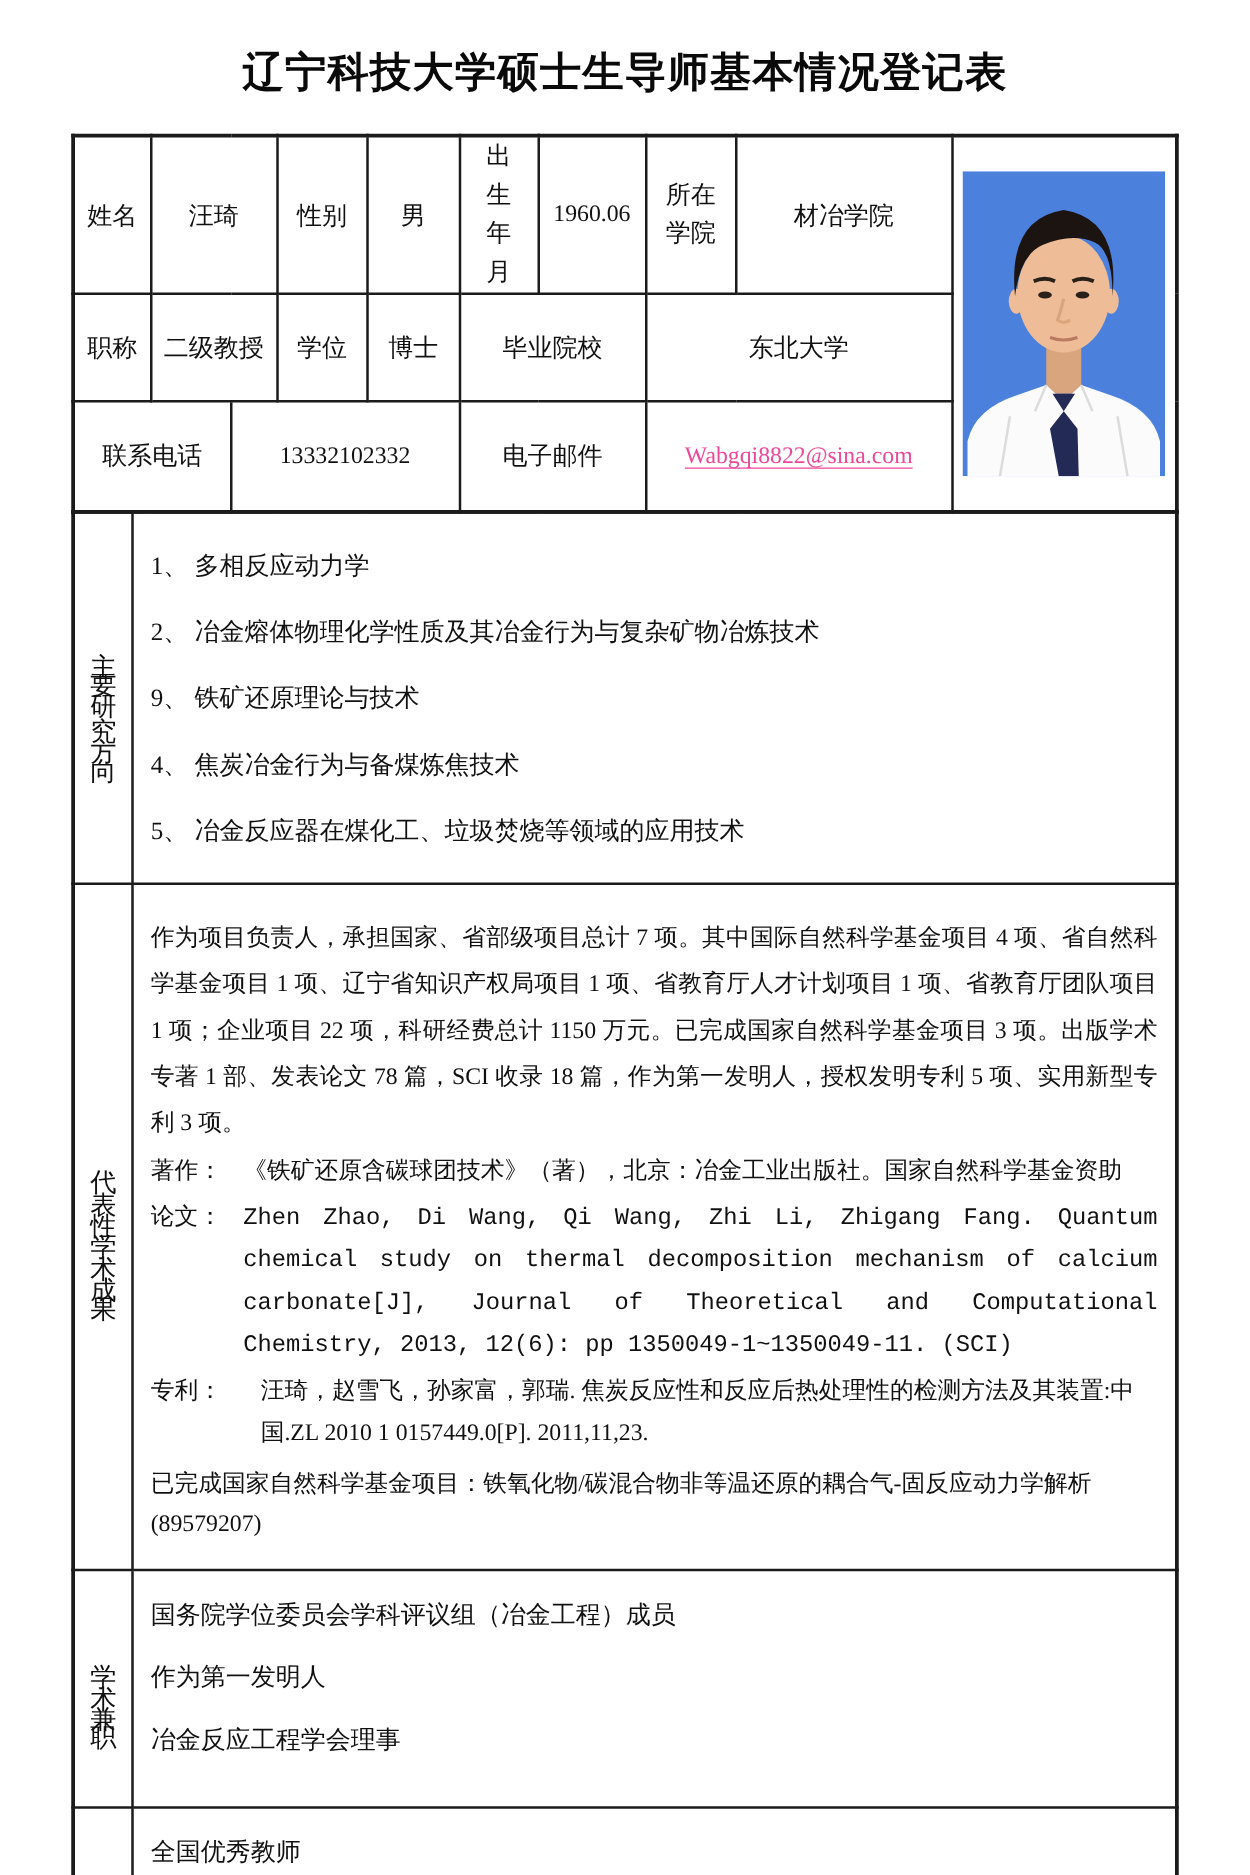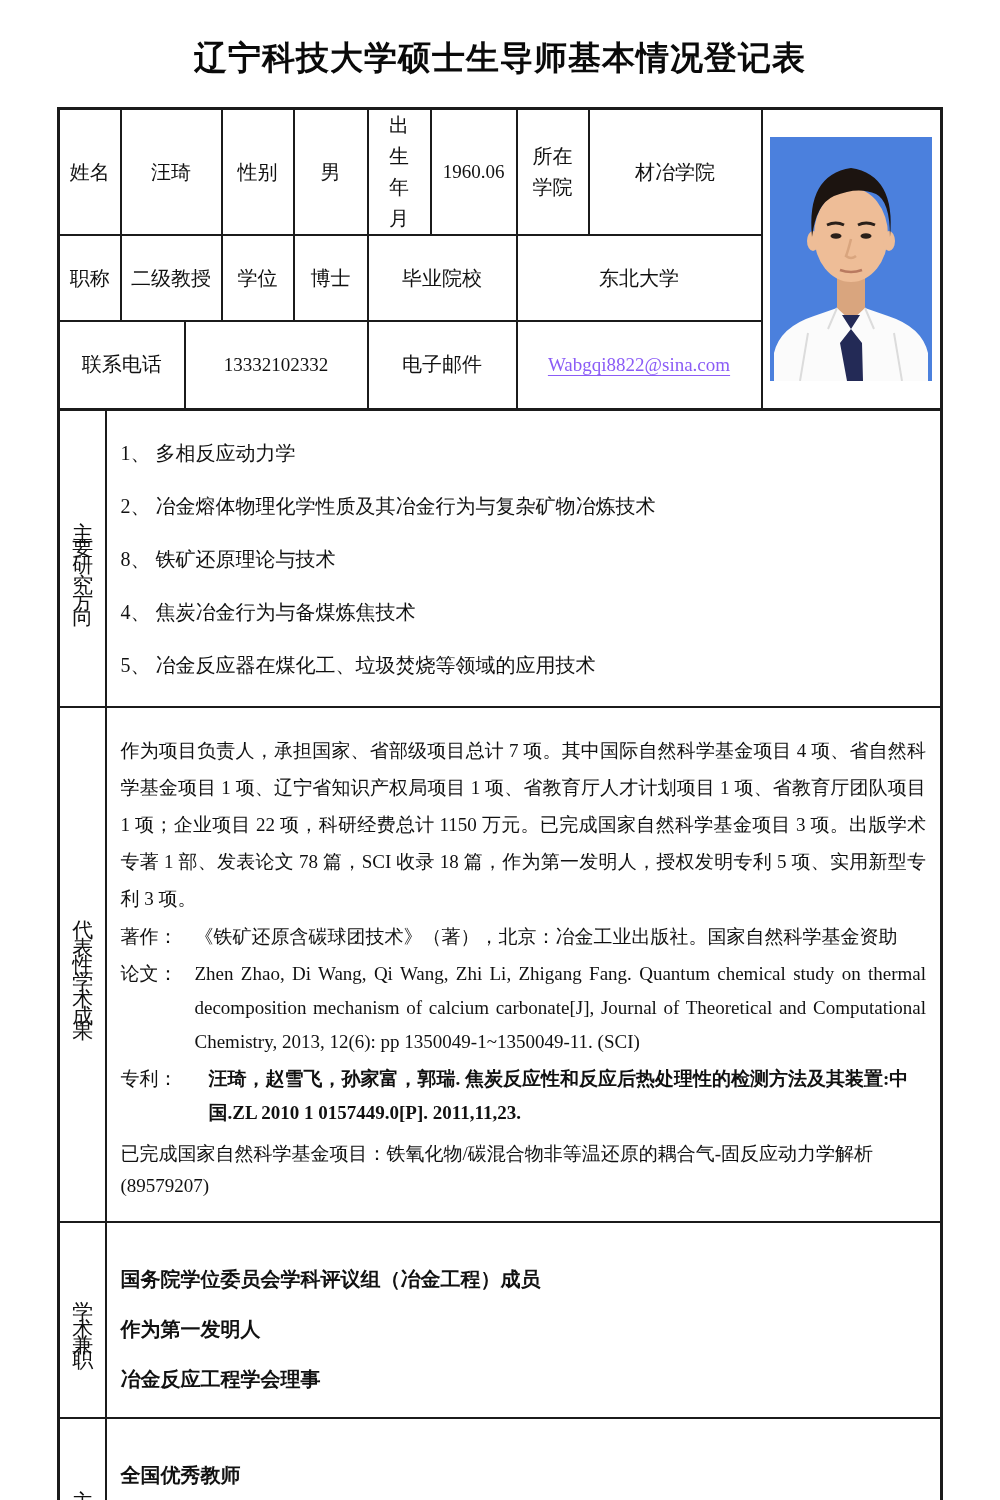--- a/index.html
+++ b/index.html
@@ -24,21 +24,21 @@
   table.info-table { border: 3px solid #1b1b1b; }
   table.sections-table { border: 3px solid #1b1b1b; margin-top: -3px; }
   td { border: 2px solid #1b1b1b; padding: 2px; overflow: hidden; }
   .c { text-align: center; vertical-align: middle; font-size: 20px; }
   .wrap2 { padding: 0 11px; line-height: 1.55; word-break: break-all; margin-top: 17px; }
   .latin { font-size: 19px; }
   .email-value {
     text-decoration: underline;
     text-underline-offset: 4px;
     font-size: 19px;
-    color: #8b5cf6;
+    color: #ec4899;
     cursor: pointer;
   }
   .photo-cell { padding: 0; vertical-align: middle; }
   .photo-frame { width: 100%; height: 100%; padding: 7px 7px; background: #fff; }
   .photo-frame svg { display: block; width: 162px; height: 244px; margin: 0 auto; }
 
   .vlabel-cell { text-align: center; vertical-align: middle; padding: 0; }
   .vlabel {
     writing-mode: vertical-lr;
     text-orientation: upright;
@@ -52,25 +52,25 @@
 
   .research-list { padding-top: 30px; }
   .research-item { font-size: 20px; margin: 0 0 29px 0; line-height: 1.2; }
 
   .ach-content { padding-top: 24px; font-size: 19px; }
   .ach-summary { text-align: justify; line-height: 37px; margin: 0; }
   .ach-row { display: flex; margin-top: 3px; }
   .ach-label { width: 74px; flex-shrink: 0; line-height: 34px; }
   .ach-text { flex: 1; line-height: 34px; }
   .ach-text.justify { text-align: justify; }
-  .ach-text.mono { font-family: Liberation Serif, serif; }
-  .patent-text { padding-left: 14px; font-weight: bold; }
+  .ach-text.mono { font-family: Liberation Mono, monospace; }
+  .patent-text { padding-left: 14px; }
   .ach-completed { margin-top: 8px; line-height: 32px; }
 
-  .simple-list { padding-top: 44px; font-weight: bold; }
+  .simple-list { padding-top: 23px; }
   .simple-item { font-size: 20px; margin: 0 0 25px 0; line-height: 1.25; }
 </style>
 </head>
 <body>
 
 <div class="page">
 
   <h1 class="doc-title">辽宁科技大学硕士生导师基本情况登记表</h1>
 
   <div class="tbl-wrap">
@@ -154,21 +154,21 @@
 
       <tbody>
           <tr style="height:292px">
         <td class="vlabel-cell">
           <span class="vlabel">主要研究方向</span>
         </td>
         <td class="content-cell">
           <div class="research-list">
             <p class="research-item">1、 多相反应动力学</p>
             <p class="research-item">2、 冶金熔体物理化学性质及其冶金行为与复杂矿物冶炼技术</p>
-            <p class="research-item">8、 铁矿还原理论与技术</p>
+            <p class="research-item">9、 铁矿还原理论与技术</p>
             <p class="research-item">4、 焦炭冶金行为与备煤炼焦技术</p>
             <p class="research-item">5、 冶金反应器在煤化工、垃圾焚烧等领域的应用技术</p>
           </div>
         </td>
       </tr>
 
       <tr style="height:380px">
         <td class="vlabel-cell">
           <span class="vlabel">代表性学术成果</span>
         </td>

